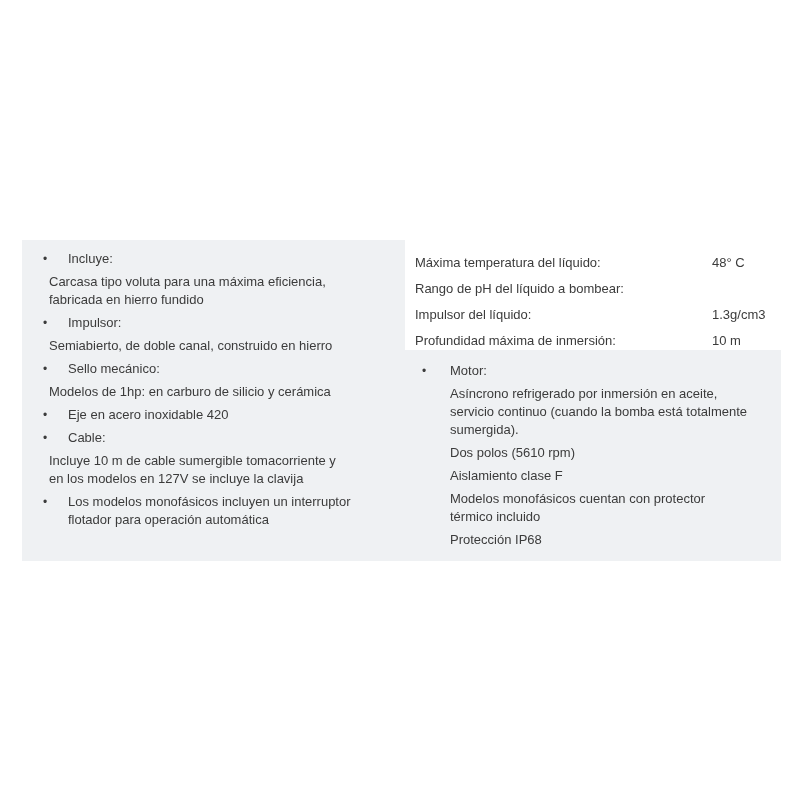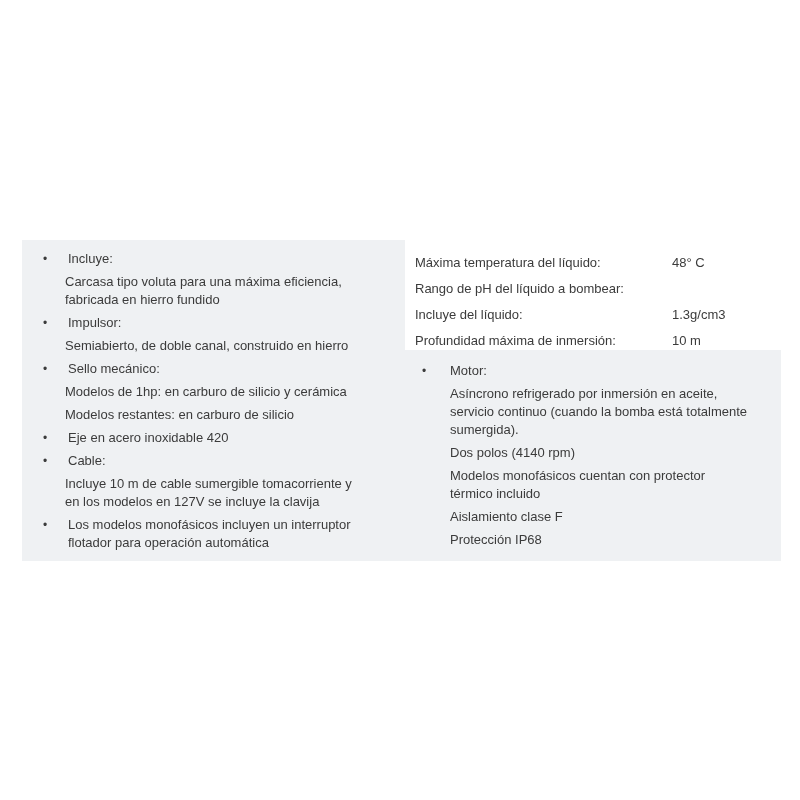--- a/index.html
+++ b/index.html
@@ -30,31 +30,31 @@
     padding: 12px 6px 0 12px;
   }
   .li-row { display: flex; margin-bottom: 5px; }
   .bullet-col {
     flex: 0 0 25px;
     text-align: left;
     padding-left: 3px;
     font-size: 12px;
   }
   .li-text { flex: 1; white-space: pre-line; }
-  .plain-row { margin-left: 25px; margin-bottom: 5px; white-space: pre-line; }
+  .plain-row { margin-left: 9px; margin-bottom: 5px; white-space: pre-line; }
   .motor-bullet-col { flex: 0 0 28px; padding-left: 5px; font-size: 12px; }
   .motor-heading { font-weight: normal; }
   .motor-par { margin-left: 33px; margin-bottom: 5px; white-space: pre-line; }
   .motor-par.first { }
   .specs {
     position: absolute;
     left: 415px; top: 250px;
     width: 375px;
   }
-  .spec-row { display: flex; line-height: 26px; height: 26px; }
+  .spec-row { display: flex; line-height: 26px; height: 26px; gap: 40px; }
   .spec-label { flex: 0 0 257px; }
   .spec-value { flex: 1; }
 </style>
 </head>
 <body>
 
 <div class="canvas">
 
   <div class="panel left-panel">
 
@@ -69,21 +69,20 @@
       <span class="bullet-col">•</span>
       <span class="li-text">Impulsor:</span>
     </div>
     <div class="plain-row">Semiabierto, de doble canal, construido en hierro</div>
 
     <div class="li-row">
       <span class="bullet-col">•</span>
       <span class="li-text">Sello mecánico:</span>
     </div>
     <div class="plain-row">Modelos de 1hp: en carburo de silicio y cerámica</div>
-    <div class="plain-row">Modelos restantes: en carburo de silicio</div>
 
     <div class="li-row">
       <span class="bullet-col">•</span>
       <span class="li-text">Eje en acero inoxidable 420</span>
     </div>
 
     <div class="li-row">
       <span class="bullet-col">•</span>
       <span class="li-text">Cable:</span>
     </div>
@@ -100,37 +99,37 @@
 
   <div class="specs">
     <div class="spec-row">
       <span class="spec-label">Máxima temperatura del líquido:</span>
       <span class="spec-value">48° C</span>
     </div>
     <div class="spec-row">
       <span class="spec-label">Rango de pH del líquido a bombear:</span>
     </div>
     <div class="spec-row">
-      <span class="spec-label">Incluye del líquido:</span>
+      <span class="spec-label">Impulsor del líquido:</span>
       <span class="spec-value">1.3g/cm3</span>
     </div>
     <div class="spec-row">
       <span class="spec-label">Profundidad máxima de inmersión:</span>
       <span class="spec-value">10 m</span>
     </div>
   </div>
 
   <div class="panel right-panel">
     <div class="li-row">
       <span class="motor-bullet-col">•</span>
       <span class="li-text motor-heading">Motor:</span>
     </div>
     <div class="motor-par first">Asíncrono refrigerado por inmersión en aceite,
 servicio continuo (cuando la bomba está totalmente
 sumergida).</div>
-    <div class="motor-par">Dos polos (4140 rpm)</div>
+    <div class="motor-par">Dos polos (5610 rpm)</div>
+    <div class="motor-par">Aislamiento clase F</div>
     <div class="motor-par">Modelos monofásicos cuentan con protector
 térmico incluido</div>
-    <div class="motor-par">Aislamiento clase F</div>
     <div class="motor-par">Protección IP68</div>
   </div>
 
 </div>
 
 </body></html>

